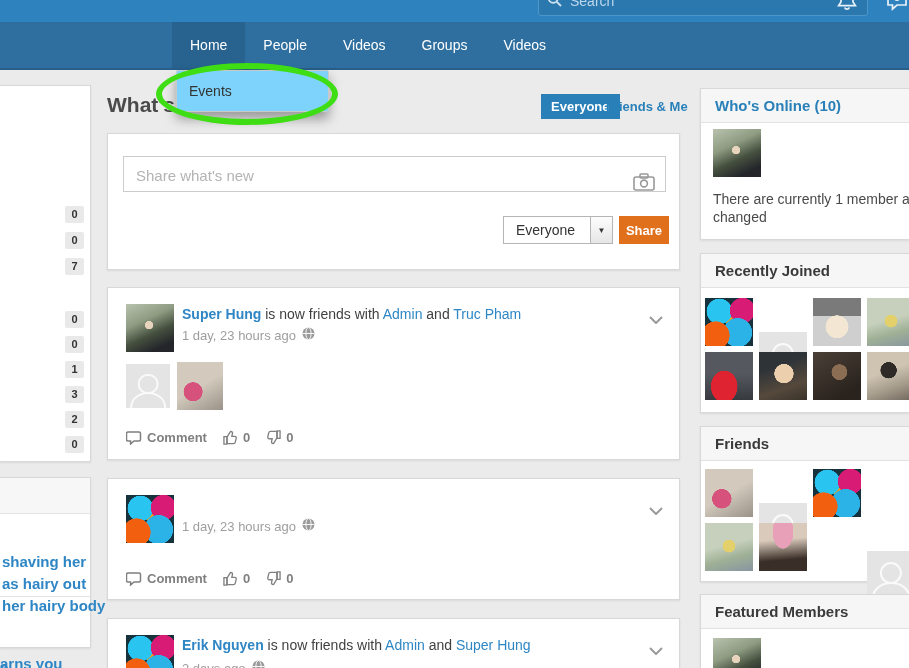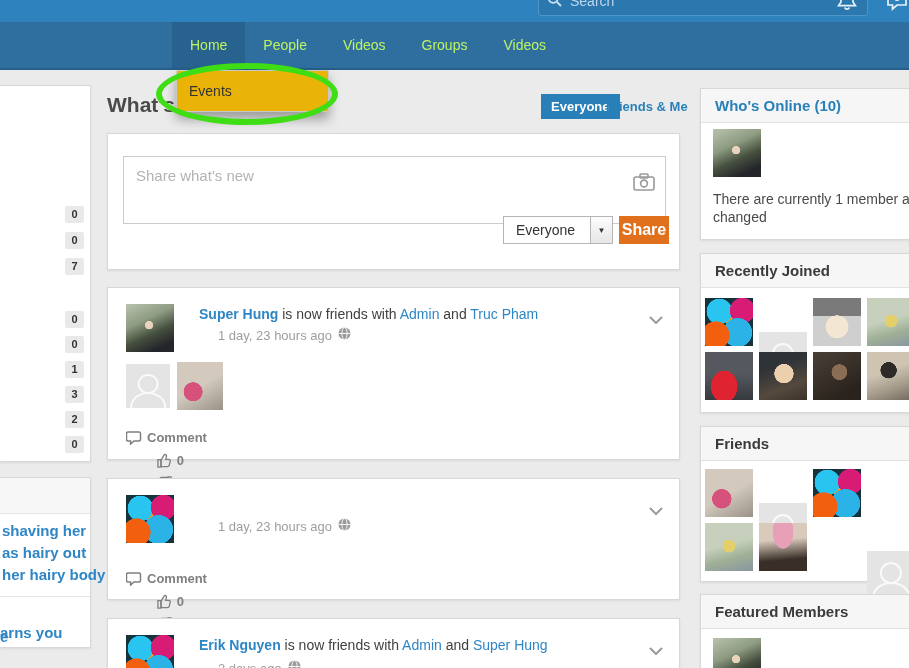--- a/index.html
+++ b/index.html
@@ -14,84 +14,84 @@
                display:flex; align-items:center; padding:0 8px; }
   .searchbox svg { flex:0 0 auto; margin-right:8px; }
   .searchbox input { flex:1; background:transparent; border:none; outline:none;
                      color:#eaf4fb; font-size:14px; font-family:"Liberation Sans",sans-serif; }
   .searchbox input::placeholder { color:#bdd7eb; }
   .topbar-icon { position:absolute; top:-12px; width:26px; height:26px; }
 
   
   .navbar { position:absolute; left:0; top:22px; width:909px; height:48px; background:#2f6f9f;
             border-bottom:2px solid #275f8a; display:flex; align-items:stretch; padding-left:172px; z-index:20; }
-  .nav-item { color:#bef264; font-size:14px; display:flex; align-items:center; padding:0 18px; cursor:pointer;text-align:center; }
+  .nav-item { color:#ffffff; font-size:14px; display:flex; align-items:center; padding:0 18px; cursor:pointer;text-align:center; }
   .nav-item.active { background:#28628e; }
 
   
-  .dropdown { position:absolute; left:176px; top:70px; width:153px; height:42px; background:#eab308;
+  .dropdown { position:absolute; left:176px; top:70px; width:153px; height:42px; background:#7dd3fc;
               border:1px solid #c9c9c9; border-radius:2px; box-shadow:0 7px 12px rgba(0,0,0,.35);
               z-index:50; display:flex; align-items:center; padding-left:12px;
               font-size:14px; color:#333; cursor:pointer; }
   .annotation-ellipse { position:absolute; left:156px; top:63px; width:182px; height:62px;
               border:6px solid #3fdd14; border-radius:50%; z-index:60; pointer-events:none; }
 
   
   .page-title { position:absolute; left:107px; top:93px; font-size:21px; font-weight:bold; color:#4a4a4a; z-index:10; }
   .tab-everyone { position:absolute; left:541px; top:94px; height:25px; line-height:25px;
               padding:0 10px; background:#2980b9; color:#fff; font-size:13px; font-weight:bold; cursor:pointer; }
   .tab-friends { position:absolute; left:606px; top:94px; height:25px; line-height:25px;
               color:#2980b9; font-size:13px; font-weight:bold; cursor:pointer; }
 
   
   .card { position:absolute; background:#fff; border:1px solid #d8d8d8; box-shadow:0 1px 2px rgba(0,0,0,.08); }
 
   
   .composer { left:107px; top:133px; width:573px; height:137px; }
-  .composer-box { position:absolute; left:15px; top:22px; width:543px; height:68px; border:1px solid #ccc; background:#fff; }
+  .composer-box { position:absolute; left:15px; top:22px; width:543px; height:36px; border:1px solid #ccc; background:#fff; }
   .composer-box textarea { width:100%; height:100%; border:none; outline:none; resize:none;
               font-family:"Liberation Sans",sans-serif; font-size:15px; color:#555; padding:10px 40px 10px 12px; }
   .composer-box textarea::placeholder { color:#b3b3b3; }
   .camera-btn { position:absolute; right:10px; top:16px; width:22px; height:18px; cursor:pointer; }
   .privacy-select { position:absolute; left:395px; top:82px; width:110px; height:28px;
               border:1px solid #b5b5b5; background:#fff; display:flex; align-items:center; cursor:pointer; }
   .privacy-select .val { flex:1; font-size:14px; color:#333; padding-left:12px; }
   .privacy-select .caret-box { width:22px; height:100%; border-left:1px solid #b5b5b5;
               background:linear-gradient(#fdfdfd,#e6e6e6); display:flex; align-items:center; justify-content:center;
               font-size:8px; color:#333; }
   .share-btn { position:absolute; left:511px; top:82px; width:50px; height:28px; background:#e1701d;
-              color:#fff; font-size:16px; font-weight:bold; border:none; display:flex; align-items:center; justify-content:center; cursor:pointer; }
+              color:#fff; font-size:13px; font-weight:bold; border:none; display:flex; align-items:center; justify-content:center; cursor:pointer; }
 
   
   .feed-avatar { position:absolute; left:18px; top:16px; width:48px; height:48px; cursor:pointer; }
-  .feed-title { position:absolute; left:74px; top:17px; right:50px; font-size:14px; color:#3f3f3f; line-height:18px;margin-left:17px; }
+  .feed-title { position:absolute; left:74px; top:17px; right:50px; font-size:14px; color:#3f3f3f; line-height:18px; }
   .feed-title .actor { color:#2e86c5; font-weight:bold; cursor:pointer; }
   .feed-title .flink { color:#2e86c5; cursor:pointer; }
-  .feed-time { position:absolute; left:74px; top:39px; font-size:13px; color:#9e9e9e; display:flex; align-items:center; gap:6px;margin-left:36px; }
+  .feed-time { position:absolute; left:74px; top:39px; font-size:13px; color:#9e9e9e; display:flex; align-items:center; gap:6px; }
   .chevron { position:absolute; right:16px; top:22px; cursor:pointer; }
   .thumb { position:absolute; cursor:pointer; }
   .action-bar { position:absolute; left:18px; display:flex; align-items:center; gap:8px;
-              font-size:13px; font-weight:bold; color:#7f7f7f;flex-direction:column; }
+              font-size:13px; font-weight:bold; color:#7f7f7f; }
   .action-bar .grp { display:flex; align-items:center; gap:5px; cursor:pointer; }
   .action-bar .grp + .grp { margin-left:8px; }
 
   
   .rcard { width:238px; left:700px; }
   .rcard .hd { height:34px; background:#f6f6f6; border-bottom:1px solid #e2e2e2;
                display:flex; align-items:center; padding-left:14px; font-size:15px; font-weight:bold; color:#3a3a3a; }
   .rcard .hd.link { color:#2980b9; cursor:pointer; }
   .rgrid-av { position:absolute; width:48px; height:48px; cursor:pointer; }
   .wo-text { position:absolute; left:12px; font-size:14px; color:#4a4a4a; white-space:nowrap; }
 
   
   .lcard { left:0; width:91px; border-left:none; }
   .badge { position:absolute; right:6px; width:19px; height:17px; background:#e9e9e9; border-radius:2px;
            font-size:11px; font-weight:bold; color:#333; text-align:center; line-height:17px; }
   .lcard-b .hd { height:36px; background:#f7f7f7; border-bottom:1px solid #e4e4e4; }
-  .llink { position:absolute; left:2px; font-size:15px; font-weight:bold; color:#2e86c5; white-space:nowrap; cursor:pointer; line-height:22px; }
+  .llink { position:absolute; left:2px; font-size:15px; font-weight:bold; color:#2e86c5; white-space:nowrap; cursor:pointer; line-height:22px;margin-top:31px; }
   .ldivider { position:absolute; left:0; width:100%; border-top:1px solid #e4e4e4; }
 
   
   .av { overflow:hidden; }
   .av-woman { background:radial-gradient(circle at 48% 44%, #e8d3bd 0 11%, rgba(0,0,0,0) 12%),
               linear-gradient(155deg,#b9c2ae 0%,#8e9c82 35%,#46503f 60%,#23252a 85%); }
   .av-flowers { background:radial-gradient(circle at 22% 78%, #f2600f 0 26%, rgba(0,0,0,0) 27%),
               radial-gradient(circle at 68% 72%, #2bb3e8 0 30%, rgba(0,0,0,0) 31%),
               radial-gradient(circle at 78% 26%, #d81b74 0 24%, rgba(0,0,0,0) 25%),
               radial-gradient(circle at 30% 28%, #29c5f0 0 26%, rgba(0,0,0,0) 27%),

